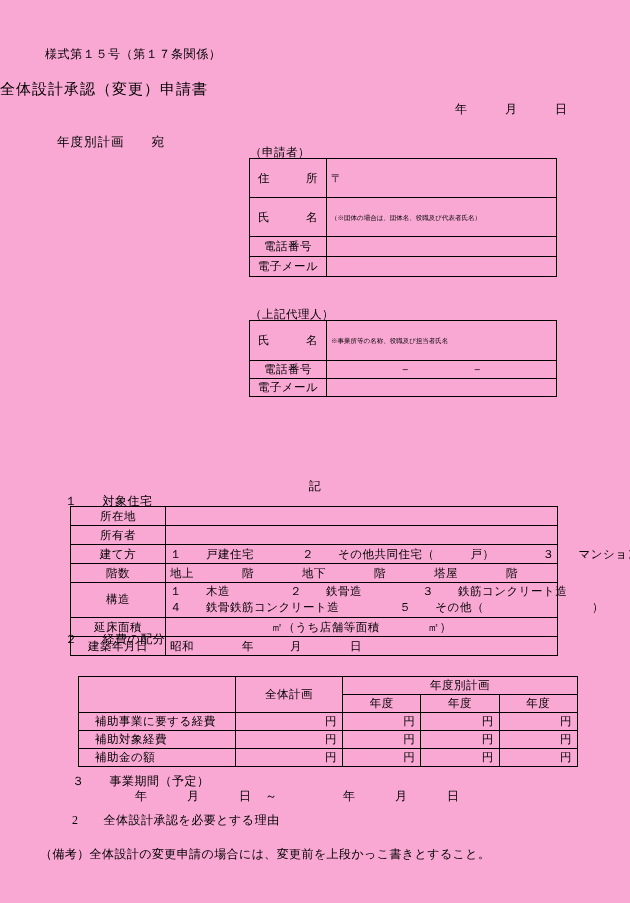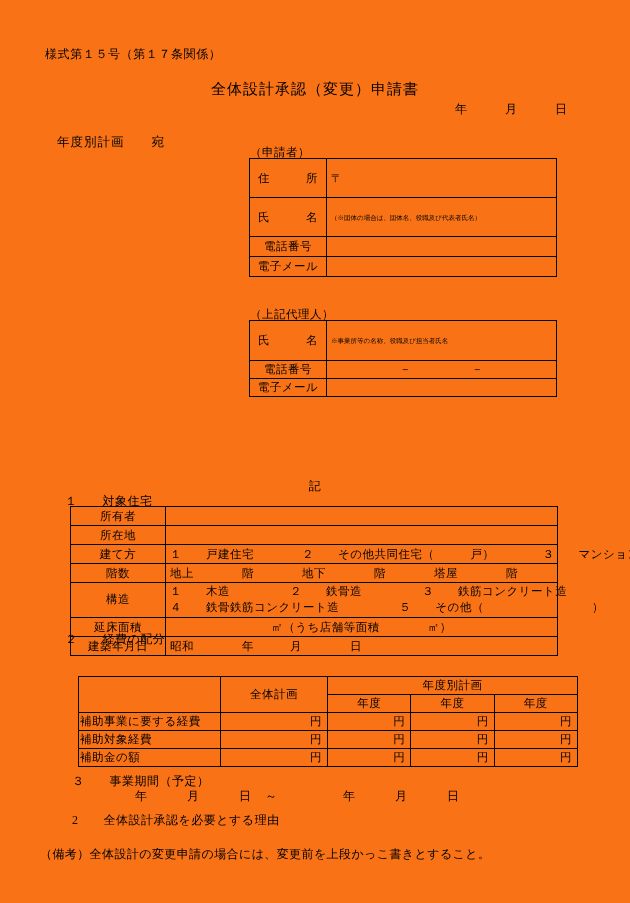--- a/index.html
+++ b/index.html
@@ -8,37 +8,36 @@
     background: #ffffff;
   }
   body {
     font-family: "Liberation Serif", "DejaVu Serif", serif;
     color: #000000;
   }
   #page {
     position: relative;
     width: 630px;
     height: 903px;
-    background: #f97316;
+    background: #f9a8d4;
     overflow: hidden;
     font-size: 11.5px;
   }
 
   
   .abs { position: absolute; white-space: nowrap; }
   .jp { font-family: "Liberation Serif", "DejaVu Serif", serif; letter-spacing: 0.6px; }
 
   #form-number {
     left: 45px; top: 46px;
     font-size: 12px;
   }
   #doc-title {
     left: 0; top: 80px;
     width: 630px;
-    text-align: center;
     font-size: 15px;
     white-space: nowrap;
     letter-spacing: 1px;
   }
   #date-line {
     left: 455px; top: 101px;
     font-size: 12px;
     letter-spacing: 0.5px;
   }
   #addressee {
@@ -121,21 +120,21 @@
   
   #housing-table { left: 70px; top: 506px; width: 488px; }
   #housing-table td.lblcol { width: 86px; text-align: center; }
   #housing-table td { height: 18px; }
   #housing-table td.two-line { height: 34px; line-height: 1.35; }
   .opt { white-space: pre; }
 
   
   #budget-table { left: 78px; top: 676px; width: 500px; }
   #budget-table td { height: 17px; }
-  #budget-table td.rowlbl { width: 136px; text-align: left; padding-left: 1px; }
+  #budget-table td.rowlbl { width: 136px; text-align: left; padding-left: 16px; }
   #budget-table td.yen { text-align: right; padding-right: 5px; }
   #budget-table td.ctr { text-align: center; }
 
   
   #remark {
     left: 40px; top: 846px;
     font-size: 12px;
     letter-spacing: 0.4px;
   }
 </style>
@@ -199,25 +198,25 @@
     </table>
 
 
   <div id="ki" class="jp">記</div>
 
   <div class="abs jp section-head" id="sec1">１　　対象住宅</div>
 
   <table class="grid" id="housing-table">
     <tbody>
         <tr>
+      <td class="lblcol">所在地</td>
+      <td></td>
+    </tr>
+    <tr>
       <td class="lblcol">所有者</td>
-      <td></td>
-    </tr>
-    <tr>
-      <td class="lblcol">所在地</td>
       <td></td>
     </tr>
     <tr>
       <td class="lblcol">建て方</td>
       <td class="opt">１　　戸建住宅　　　　２　　その他共同住宅（　　　戸）　　　　３　　マンション（　　　戸）</td>
     </tr>
     <tr>
       <td class="lblcol">階数</td>
       <td class="opt">地上　　　　階　　　　地下　　　　階　　　　塔屋　　　　階</td>
     </tr>

